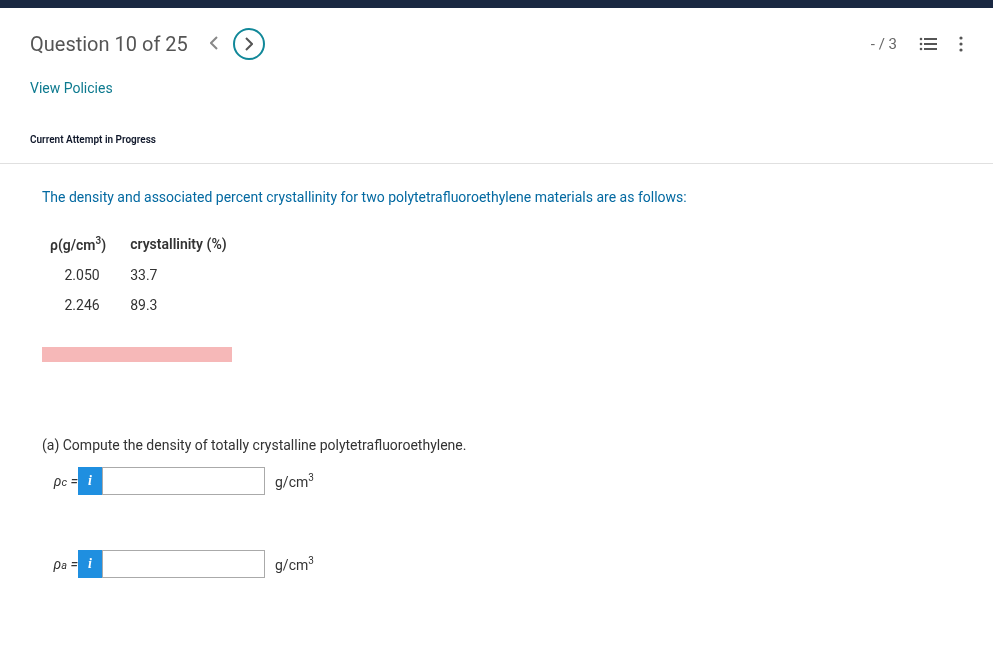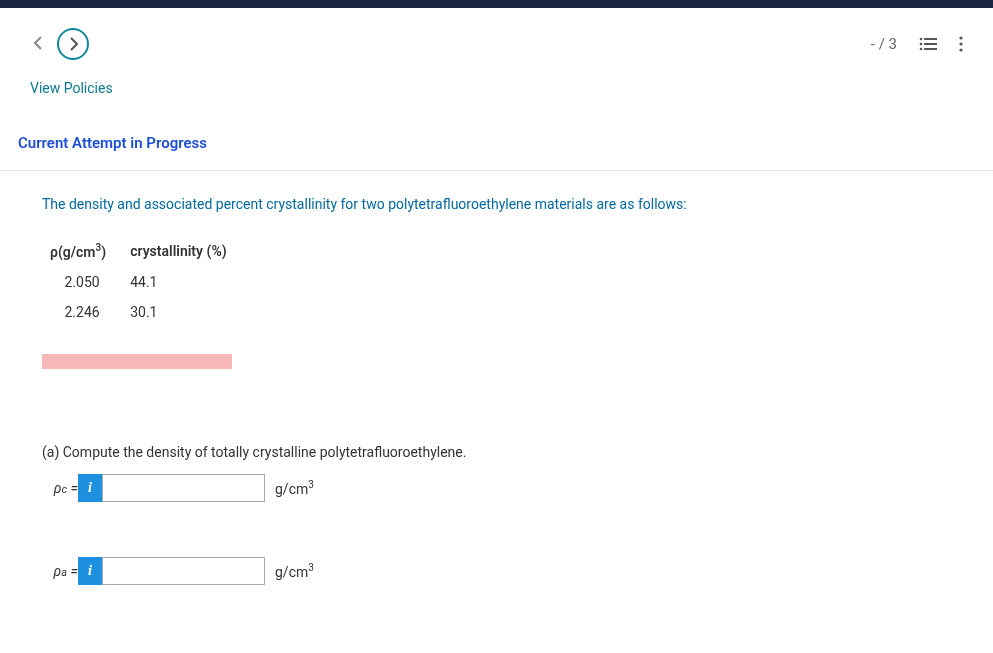--- a/index.html
+++ b/index.html
@@ -72,23 +72,23 @@
       justify-content: center;
     }
     .view-policies {
       color: #0d7a8f;
       font-size: 14px;
       padding: 0 30px 20px;
       cursor: pointer;
     }
     .section-title {
       font-weight: 600;
-      color: #1d4ed8;
-      padding: 18px 18px;
-      font-size: 15px;
+      color: #0f172a;
+      padding: 18px 30px;
+      font-size: 10px;
     }
     .content {
       border-top: 1px solid #e0e0e0;
       border-bottom: 1px solid #e0e0e0;
       padding: 25px 42px;
     }
     .intro {
       font-size: 14px;
       color: #0369a1;
       margin-bottom: 22px;
@@ -173,20 +173,21 @@
       font-size: 10px;
     }
   </style>
 </head>
 <body>
 
 <div class="top-bar"></div>
 
 <div class="header">
   <div class="header-left">
+    <div class="question-title">Question 10 of 25</div>
     <div class="nav-controls">
       <div class="nav-prev">
         <svg width="9" height="14" viewBox="0 0 9 14">
             <path d="M7 1 L1 7 L7 13" stroke="#888" stroke-width="2" fill="none"></path>
           </svg>
       </div>
       <div class="nav-next">
         <svg width="9" height="14" viewBox="0 0 9 14">
             <path d="M2 1 L8 7 L2 13" stroke="#555" stroke-width="2" fill="none"></path>
           </svg>
@@ -225,25 +226,25 @@
   <table class="data-table">
     <thead>
       <tr>
         <th><span>ρ(g/cm</span><sup>3</sup><span>)</span></th>
         <th>crystallinity (%)</th>
       </tr>
     </thead>
     <tbody>
       <tr>
         <td>2.050</td>
-        <td>44.1</td>
+        <td>33.7</td>
       </tr>
       <tr>
         <td>2.246</td>
-        <td>30.1</td>
+        <td>89.3</td>
       </tr>
     </tbody>
   </table>
   <div class="pink-bar"></div>
 
   <div class="part">
     <div class="part-text">(a) Compute the density of totally crystalline polytetrafluoroethylene.</div>
     <div class="answer-row">
       <span class="var-label"><span>ρ</span><span class="sub">c</span><span> =</span></span>
       <div class="info-btn">i</div>

